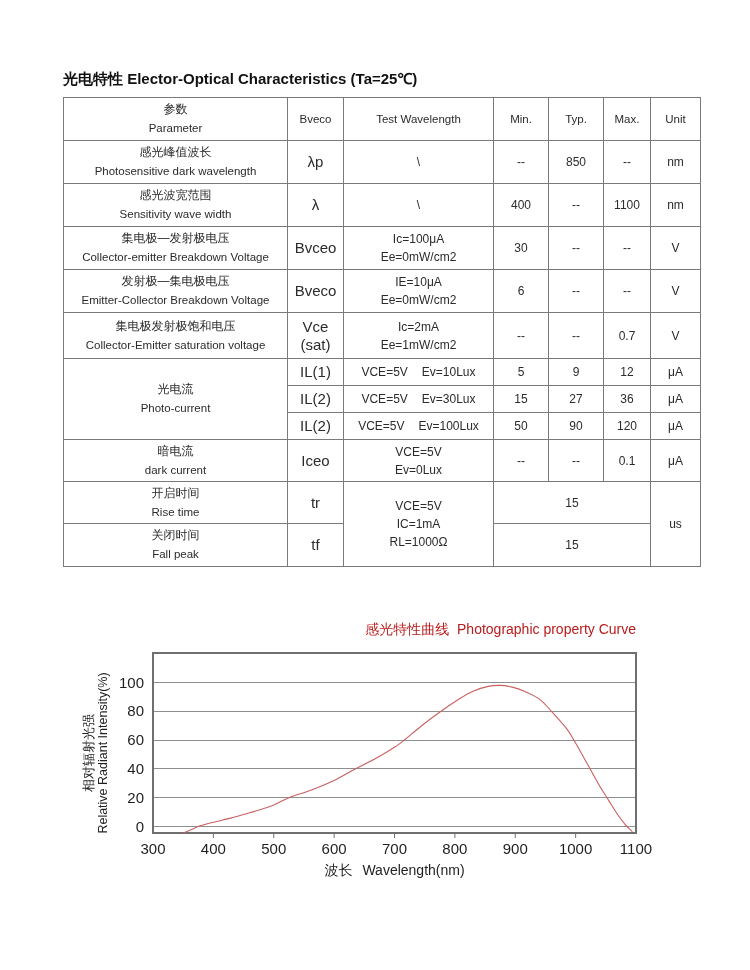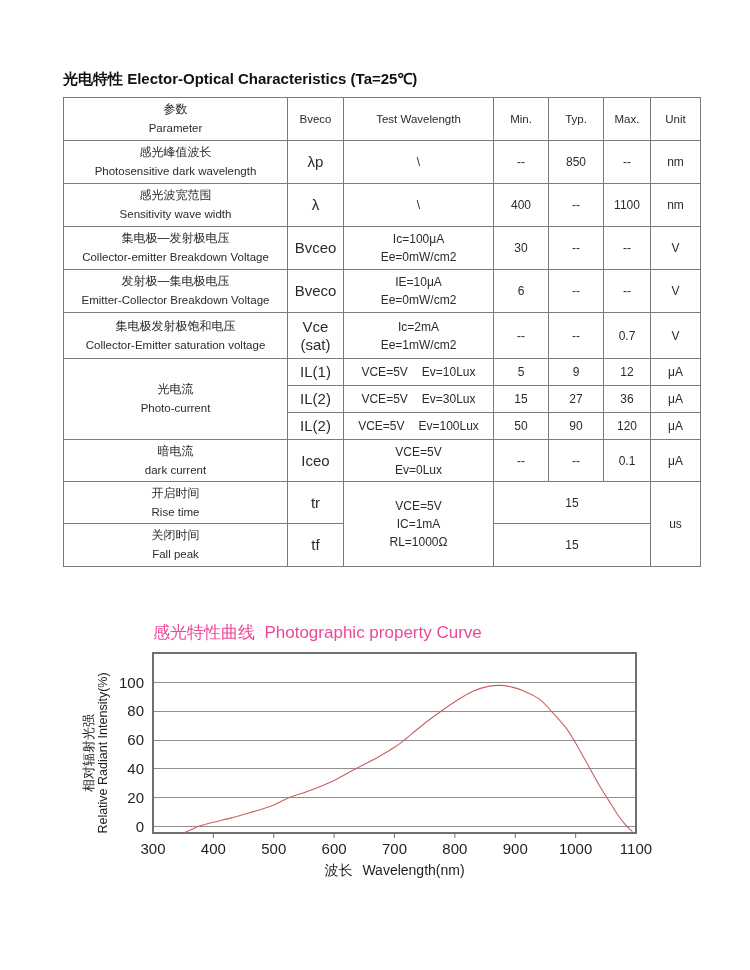--- a/index.html
+++ b/index.html
@@ -26,22 +26,22 @@
   .rm{height:46px}   
   .rs{height:27px}   
   .rt{height:42px}   
   .cn{font-size:12px;line-height:19px;}
   .en{font-size:11.5px;line-height:19px;}
   .sym{font-size:15px;line-height:18px;}
   .val{font-size:12px;line-height:18px;}
   .cond-pair{display:flex;justify-content:center;gap:14px;font-size:12px;}
   
   .chart-title{
-    position:absolute;left:153px;top:621px;width:483px;text-align:left;
-    font-size:17px;color:#ec4899;white-space:pre;
+    position:absolute;left:153px;top:621px;width:483px;text-align:right;
+    font-size:14px;color:#b91c1c;white-space:pre;
   }
   #curve-svg{position:absolute;left:60px;top:645px;}
 </style>
 </head>
 <body>
 
 <div class="page">
 
   <div class="sec-title" style="top:68px">光电特性 Elector-Optical Characteristics (Ta=25℃)</div>
 

